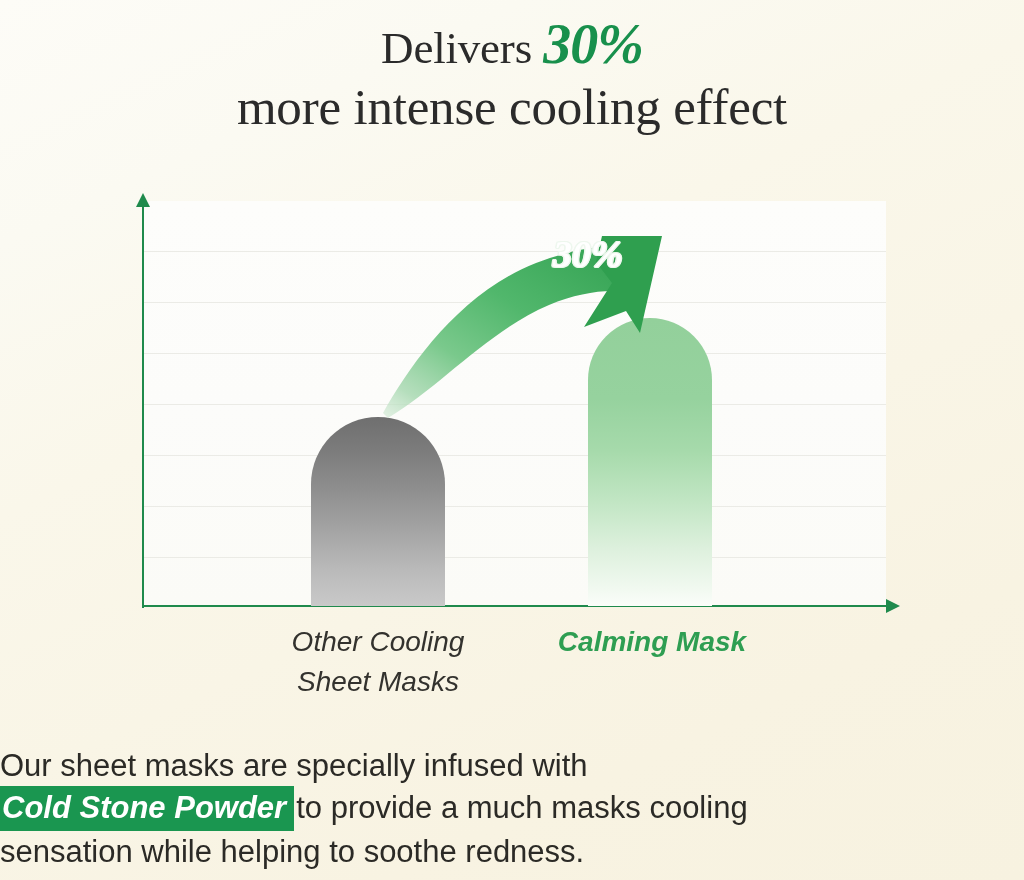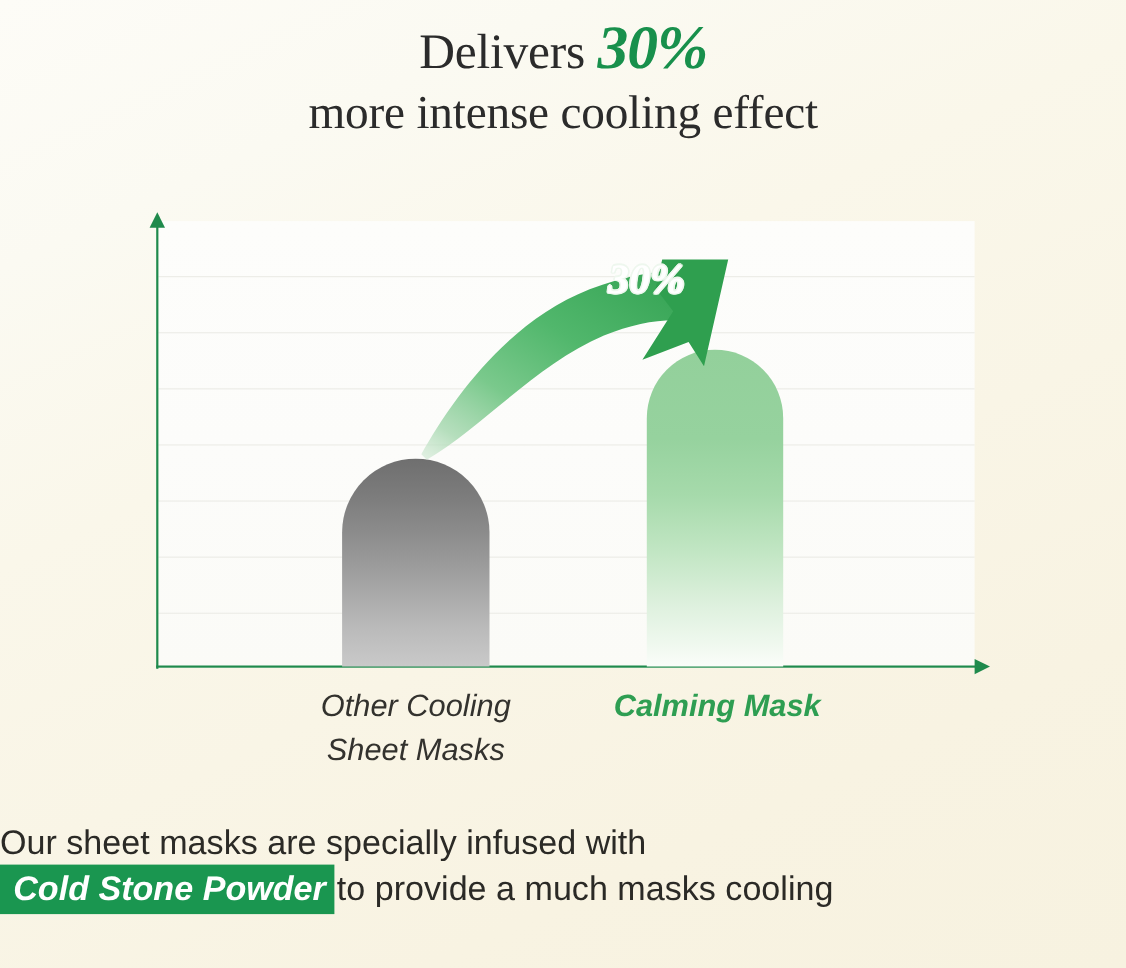--- a/index.html
+++ b/index.html
@@ -29,21 +29,21 @@
     width: 1024px;
     text-align: center;
     font-family: "Liberation Serif", "DejaVu Serif", serif;
     line-height: 1.08;
   }
   .hl-line {
     display: block;
     white-space: nowrap;
   }
   .hl-line-1 { font-size: 45px; }
-  .hl-line-2 { font-size: 43px; margin-top: 6px; }
+  .hl-line-2 { font-size: 51px; margin-top: 6px; }
   .hl-dark {
     font-weight: normal;
     color: #2b2b2b;
     letter-spacing: -0.2px;
   }
   .hl-green {
     font-weight: bold;
     font-style: italic;
     color: #18904c;
     font-size: 56px;
@@ -212,21 +212,21 @@
   .cap-line {
     display: block;
     white-space: nowrap;
   }
   .cap-hl {
     display: inline-block;
     background: #1a9650;
     color: #ffffff;
     font-style: italic;
     font-weight: bold;
-    padding: 1px 8px 3px 12px;
+    padding: 1px 8px 3px 2px;
     margin-right: 2px;
   }
 </style>
 </head>
 <body>
 
 <div id="headline">
   <span class="hl-line hl-line-1">
     <span class="hl-dark">Delivers</span>
     <span class="hl-green">30%</span>
@@ -291,13 +291,14 @@
   <div id="cat-label-1" class="cat-label">
     <span class="cat-sub">Calming Mask</span>
   </div>
 </div>
 
 <div id="caption">
   <span class="cap-line">Our sheet masks are specially infused with</span>
   <span class="cap-line">
     <span class="cap-hl">Cold Stone Powder</span><span>to provide a much masks cooling</span>
   </span>
+  <span class="cap-line">sensation while helping to soothe redness.</span>
 </div>
 
 </body></html>

